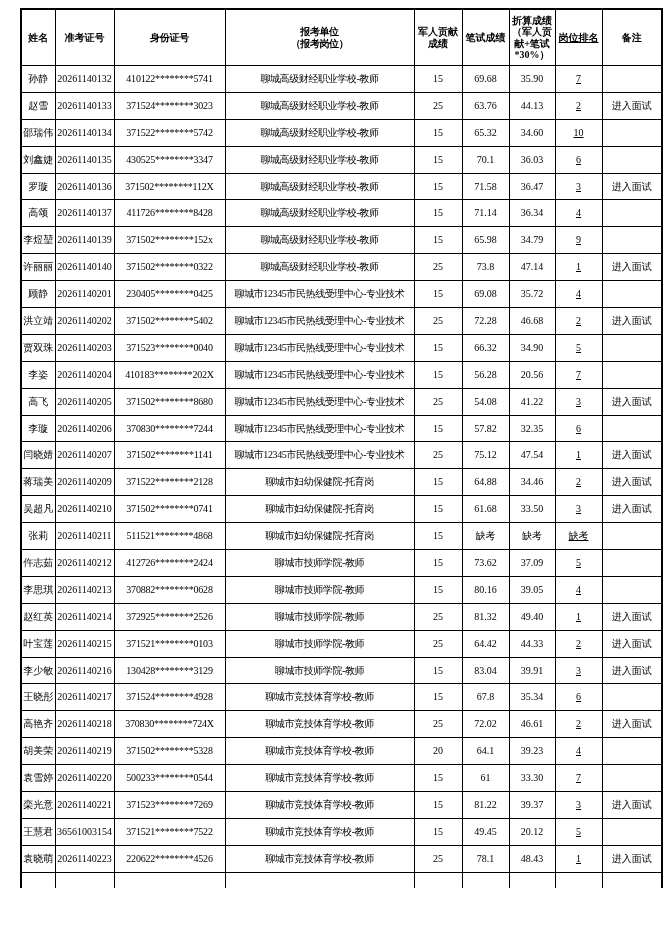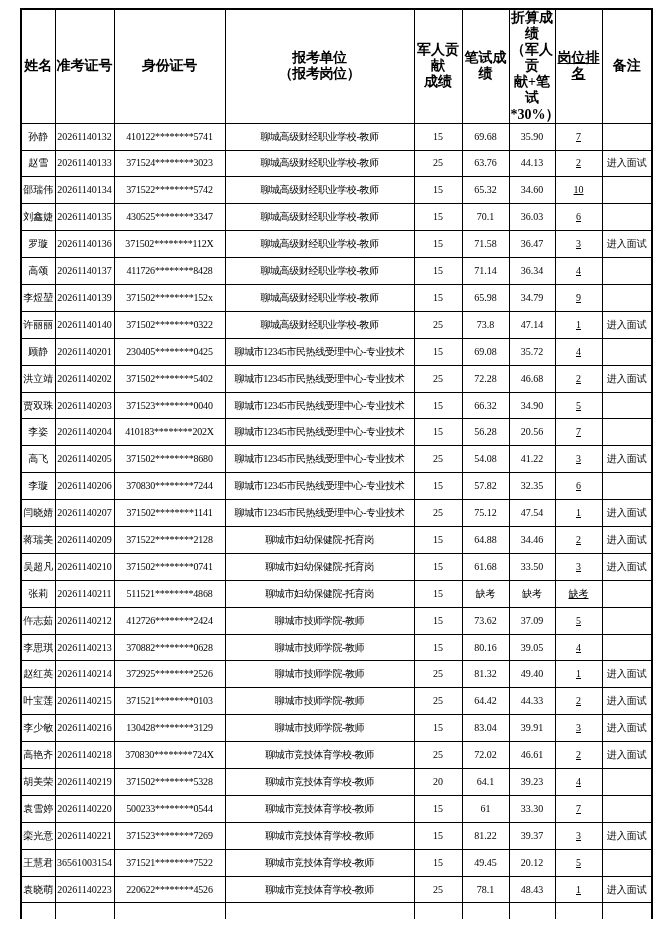--- a/index.html
+++ b/index.html
@@ -34,35 +34,35 @@
     font-size: 10px;
     line-height: 1.2;
     overflow: hidden;
     white-space: nowrap;
   }
   table.score-table thead th {
     font-weight: bold;
     white-space: pre-line;
     height: 55px;
     line-height: 1.15;
-    font-size: 14px;
+    font-size: 10px;
   }
   table.score-table tbody tr { height: 26.9px; }
   table.score-table tbody tr.partial { height: 16px; }
   table.score-table tbody tr.partial td { border-bottom: none; }
   
   .c0 { width: 34px; }
   .c1 { width: 59px; }
   .c2 { width: 111px; letter-spacing: -0.2px; margin-top: 13px; }
   .c3 { width: 189px; letter-spacing: -0.4px; }
   .c4 { width: 48px; }
   .c5 { width: 47px; }
   .c6 { width: 46px; }
   .c7 { width: 47px; text-decoration: underline; }
-  .c8 { width: 50px; }
+  .c8 { width: 60px; }
 </style>
 </head>
 <body>
 
 <div class="page">
   <table class="score-table">
     <colgroup>
       <col class="c0">
         <col class="c1">
         <col class="c2">
@@ -339,20 +339,31 @@
           <td class="c1">20261140216</td>
           <td class="c2">130428********3129</td>
           <td class="c3">聊城市技师学院-教师</td>
           <td class="c4">15</td>
           <td class="c5">83.04</td>
           <td class="c6">39.91</td>
           <td class="c7">3</td>
           <td class="c8">进入面试</td>
         </tr>
         <tr>
+          <td class="c0">王晓彤</td>
+          <td class="c1">20261140217</td>
+          <td class="c2">371524********4928</td>
+          <td class="c3">聊城市竞技体育学校-教师</td>
+          <td class="c4">15</td>
+          <td class="c5">67.8</td>
+          <td class="c6">35.34</td>
+          <td class="c7">6</td>
+          <td class="c8"></td>
+        </tr>
+        <tr>
           <td class="c0">高艳齐</td>
           <td class="c1">20261140218</td>
           <td class="c2">370830********724X</td>
           <td class="c3">聊城市竞技体育学校-教师</td>
           <td class="c4">25</td>
           <td class="c5">72.02</td>
           <td class="c6">46.61</td>
           <td class="c7">2</td>
           <td class="c8">进入面试</td>
         </tr>

